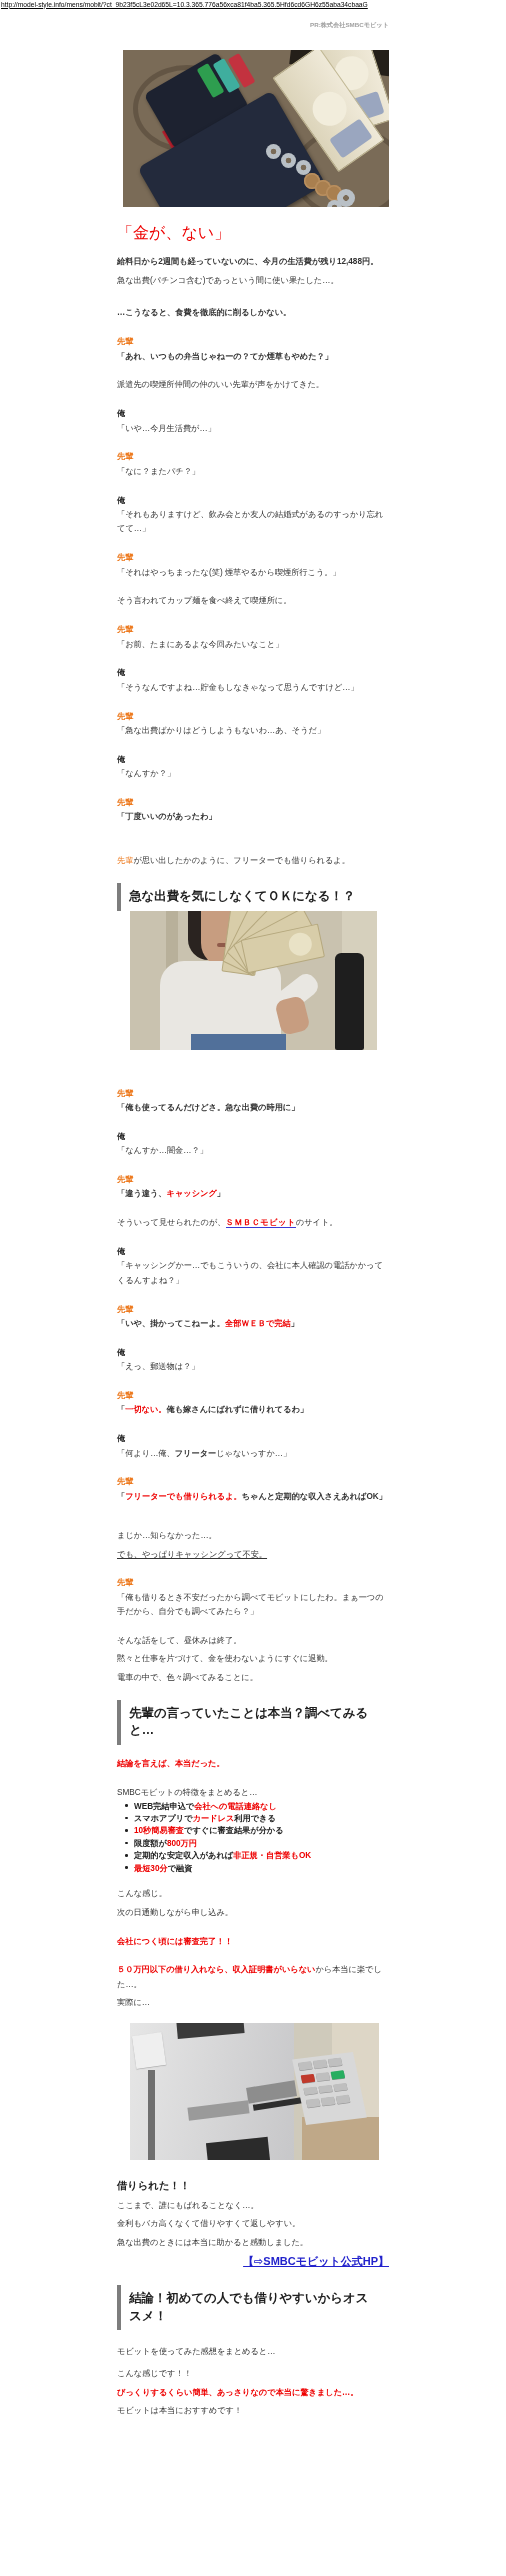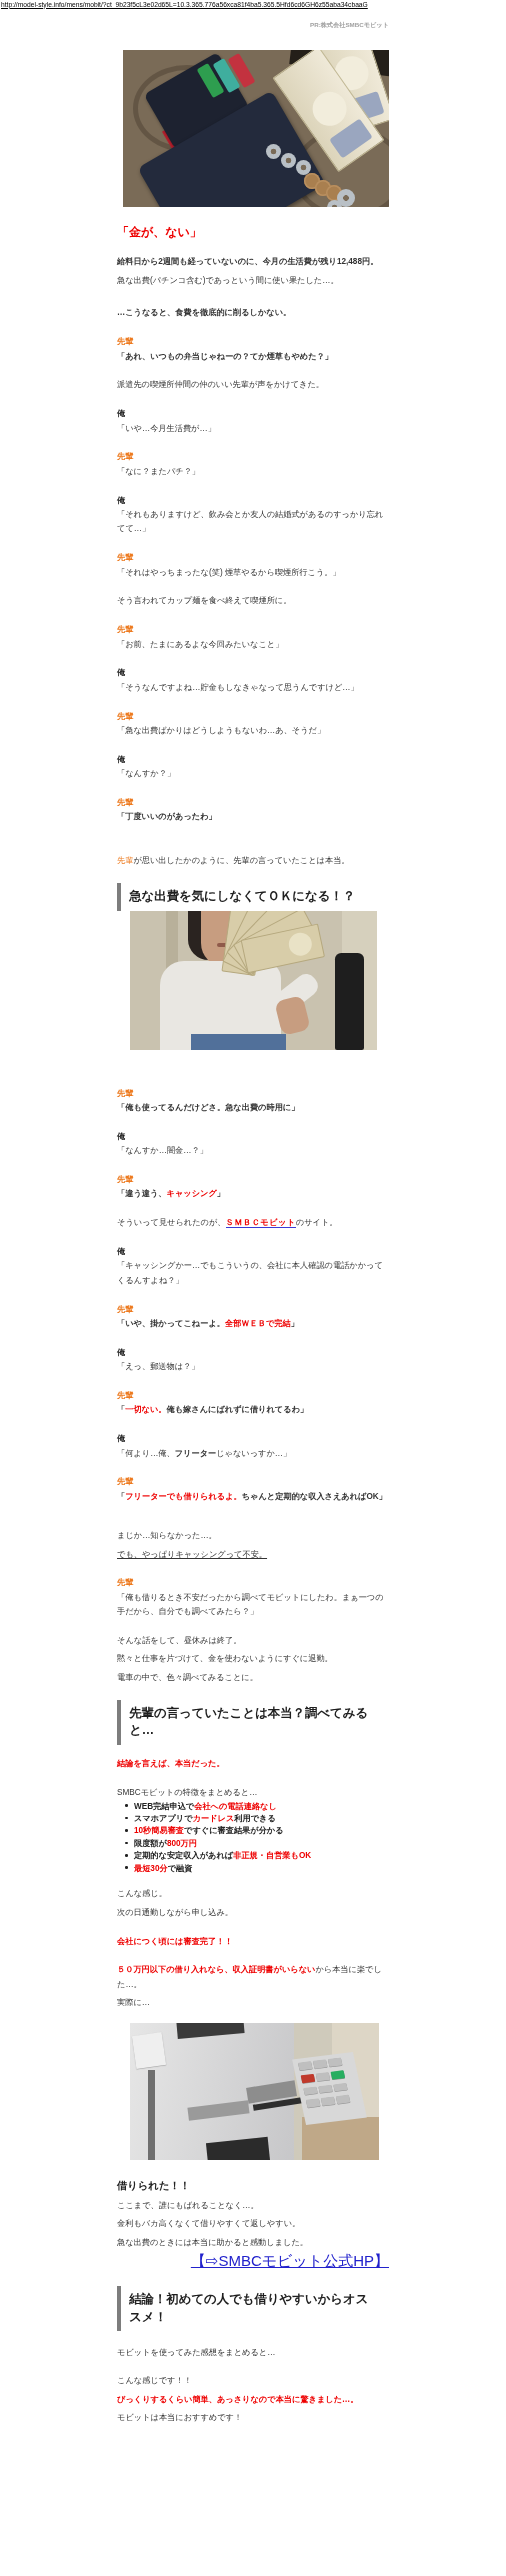--- a/index.html
+++ b/index.html
@@ -13,45 +13,45 @@
   
   h1.page-title{
     margin:5.2px 0 0;border-left:4.6px solid #757575;padding-left:7.2px;width:242px;
     font-size:12px;line-height:19px;font-weight:bold;color:#1f1f1f;letter-spacing:0.3px;
   }
   h2.sec-title{
     border-left:4.6px solid #7d7d7d;padding:5.2px 0 5.2px 8.2px;width:250px;
     font-size:12.4px;line-height:17.5px;font-weight:bold;color:#1f1f1f;margin:14.4px 0 0;
   }
   .pr-note{margin-top:10.3px;text-align:right;font-size:6.2px;font-weight:bold;color:#a0a0a0;}
-  h3.red-head{margin:18.5px 0 0;font-size:12px;line-height:15.5px;font-weight:bold;color:#ee0000;}
+  h3.red-head{margin:18.5px 0 0;font-size:16px;line-height:15.5px;font-weight:normal;color:#ee0000;}
   
   p{margin:0;font-size:8.2px;line-height:14.4px;color:#333;}
   .b{font-weight:bold;}
   .red{color:#ee0000;}
   .u{text-decoration:underline;}
   .sp{font-weight:bold;}
   .senpai{color:#ed7a1f;}
   .me{color:#222;}
   .g0{margin-top:4px}.g16{margin-top:8.2px}.g24{margin-top:12.4px}
-  .g28{margin-top:14.4px}.g32{margin-top:14px}.g36{margin-top:18.5px}.g48{margin-top:25px}
+  .g28{margin-top:14.4px}.g32{margin-top:8px}.g36{margin-top:18.5px}.g48{margin-top:25px}
   .g56{margin-top:29px}.g72{margin-top:37px}
   .dlg .sp{margin:0;}
   .dlg .q{margin:0;}
   
   ul.feature-list,ul.impression-list{margin:0;padding:0 0 0 8.2px;list-style:none;}
   ul.feature-list li,ul.impression-list li{font-size:8.2px;font-weight:bold;line-height:12.4px;color:#222;}
   ul.feature-list li::before,ul.impression-list li::before{
     content:"";display:inline-block;width:2.6px;height:2.6px;border-radius:50%;
     background:#222;margin:0 6.2px 1.5px 0;
   }
   
   a.smbc-link{color:#ee0000;font-weight:bold;text-decoration:none;border-bottom:1px solid #3a3ad6;letter-spacing:0.5px;}
   p.official-line{text-align:right;}
-  a.official-link{color:#2222cc;font-weight:normal;font-size:15px;text-decoration:underline;}
+  a.official-link{color:#2222cc;font-weight:bold;font-size:11px;text-decoration:underline;}
   
   .photo{position:relative;overflow:hidden;}
   .photo *{position:absolute;}
   .photo-wallet{margin:17.5px 0 0 5.7px;width:266px;height:157px;background:#7a6b57;}
   .swirl{border:5.2px solid rgba(58,46,34,.35);border-radius:50%;}
   .sw1{left:10.3px;top:15.5px;width:98px;height:77px;}
   .sw2{left:170px;top:77px;width:103px;height:82px;}
   .sw3{left:77px;top:108px;width:77px;height:62px;border-color:rgba(90,74,56,.4);}
   .dark-corner{right:-15.5px;top:-14.4px;width:113px;height:36px;background:#241f19;transform:rotate(7deg);}
   .bill{width:113px;height:54px;background:linear-gradient(#efe9d8,#dcd4ba);border:0.5px solid #c2b996;border-radius:1.5px;}
@@ -199,21 +199,21 @@
   <div class="dlg g28">
     <p class="sp me">俺</p>
     <p class="q">「なんすか？」</p>
   </div>
 
   <div class="dlg g28">
     <p class="sp senpai">先輩</p>
     <p class="q b">「丁度いいのがあったわ」</p>
   </div>
 
-  <p class="g56"><span class="senpai">先輩</span><span>が思い出したかのように、先輩の言っていたことは本当。</span></p>
+  <p class="g56"><span class="senpai">先輩</span><span>が思い出したかのように、フリーターでも借りられるよ。</span></p>
 
   <h2 class="sec-title">急な出費を気にしなくてＯＫになる！？</h2>
 
   <div class="photo photo-money">
     <div class="wall-edge"></div>
     <div class="wall-right"></div>
     <div class="hair"></div>
     <div class="face"></div>
     <div class="mouth"></div>
     <div class="shirt"></div>

